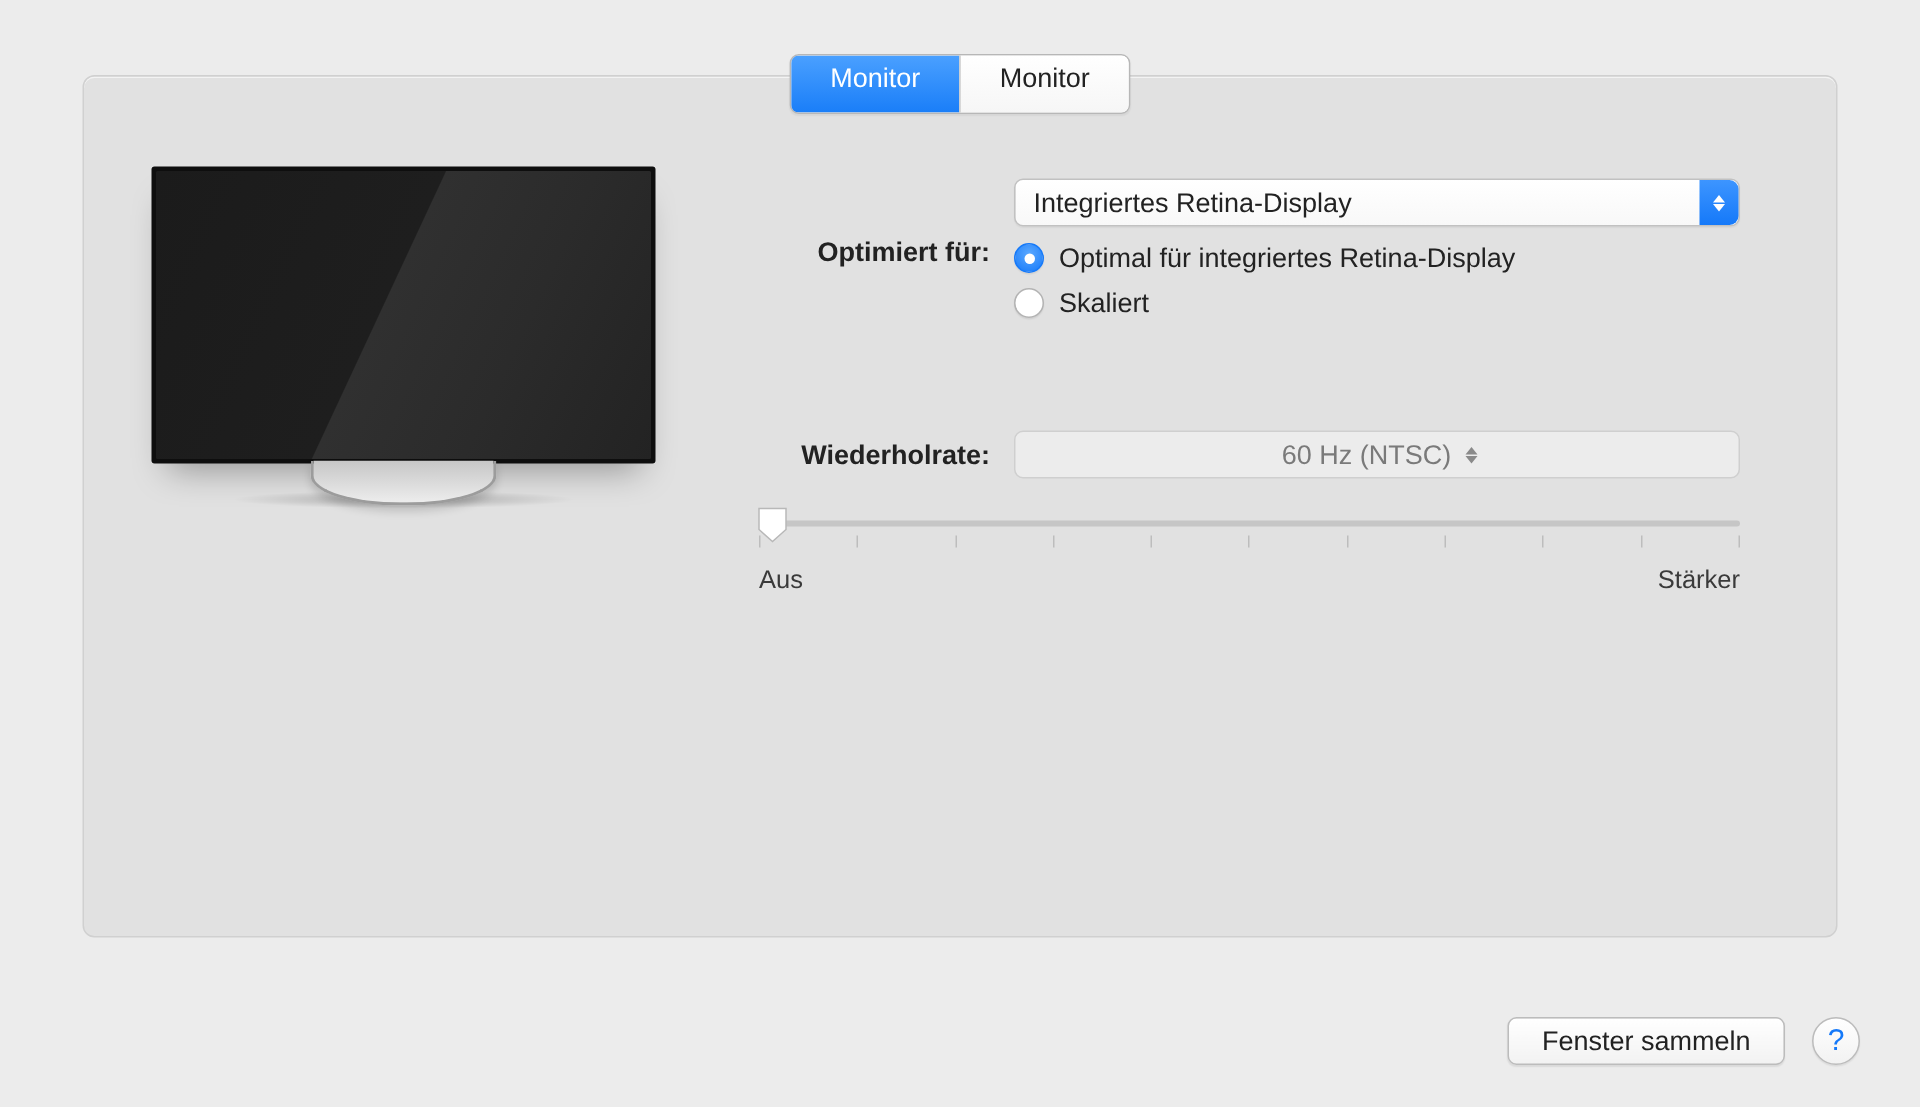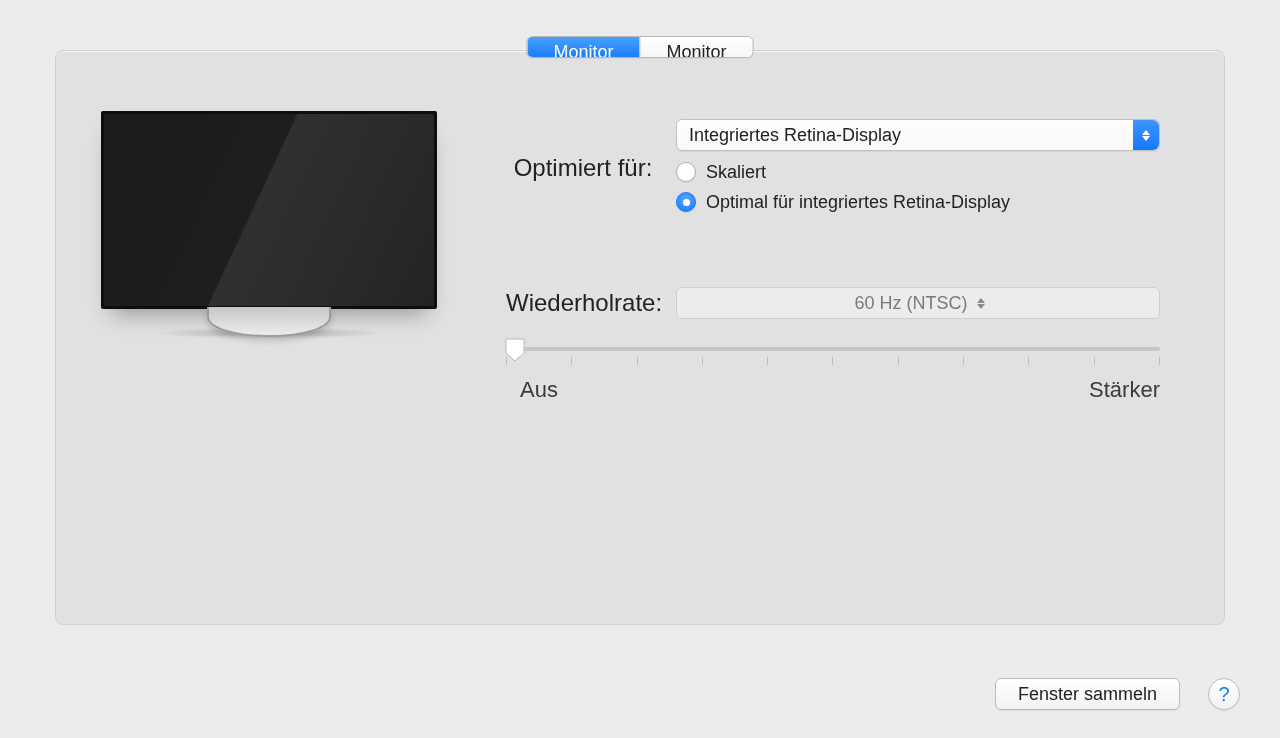--- a/index.html
+++ b/index.html
@@ -24,21 +24,21 @@
     transform: translateX(-50%);
     display: flex;
     border: 1px solid #b7b7b7;
     border-radius: 6px;
     overflow: hidden;
     background: #fff;
     box-shadow: 0 1px 1px rgba(0,0,0,0.05);
     z-index: 5;
   }
   .segmented .seg {
-    height: 20px;
+    height: 38px;
     line-height: 30px;
     padding: 0 26px;
     font-size: 18px;
     text-align: center;
     background: linear-gradient(#ffffff,#f6f6f6);
     border-left: 1px solid #c8c8c8;
     cursor: default;
   }
   .segmented .seg:first-child { border-left: none; }
   .segmented .seg.active {
@@ -100,25 +100,26 @@
   }
 
   
   .form {
     position: absolute;
     left: 450px; top: 68px; right: 64px;
   }
   .row { display: flex; align-items: center; margin-bottom: 14px; }
   .row .lbl {
     width: 170px;
-    text-align: center;
+    text-align: right;
     padding-right: 16px;
-    font-size: 24px;
+    font-size: 18px;
     color: #222;
     white-space: nowrap;
+    font-weight: bold;
   }
   .row .ctl { flex: 1; }
 
   
   .popup {
     display: flex;
     align-items: center;
     justify-content: space-between;
     height: 32px;
     background: linear-gradient(#ffffff,#f8f8f8);
@@ -174,29 +175,29 @@
     position:absolute; left:0; right:0; top:24px; height:12px;
     display:flex; justify-content:space-between;
   }
   .slider-ticks span { width:1px; height:8px; background:#bdbdbd; }
   .slider-thumb {
     position:absolute; top:4px; left:-2px;
     width:22px; height:26px;
   }
   .slider-thumb svg { display:block; }
   .slider-labels {
-    position:absolute; left:14px; right:0; top:44px;
+    position:absolute; left:0; right:0; top:44px;
     display:flex; justify-content:space-between;
-    font-size:22px; color:#3a3a3a;
+    font-size:17px; color:#3a3a3a;
   }
 
   
   .bottom-bar {
     position:absolute; right:40px; bottom:28px;
-    display:flex; align-items:center; gap:28px;
+    display:flex; align-items:center; gap:18px;
   }
   .push-btn {
     height:32px; padding:0 22px;
     background: linear-gradient(#ffffff,#f2f2f2);
     border:1px solid #bcbcbc; border-radius:6px;
     font-size:18px; color:#222;
     box-shadow: 0 1px 1px rgba(0,0,0,0.08);
     cursor:default;
     display:flex; align-items:center;
   }
@@ -241,26 +242,26 @@
         <div class="ctl">
           <div class="popup">
             <span>Integriertes Retina-Display</span>
             <span class="arrows blue">
               <span class="a up"></span>
                 <span class="a dn"></span>
             </span>
           </div>
           <div class="radios">
             <div class="radio-row">
+              <span class="radio selected"></span>
+              <span class="radio-label">Optimal für integriertes Retina-Display</span>
+            </div>
+            <div class="radio-row">
               <span class="radio"></span>
               <span class="radio-label">Skaliert</span>
-            </div>
-            <div class="radio-row">
-              <span class="radio selected"></span>
-              <span class="radio-label">Optimal für integriertes Retina-Display</span>
             </div>
           </div>
         </div>
       </div>
 
       <div class="spacer-lg"></div>
 
       <div class="row">
         <div class="lbl">Wiederholrate:</div>
         <div class="ctl">

